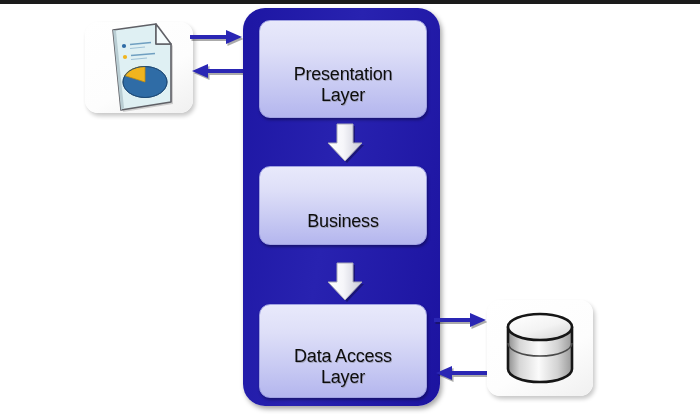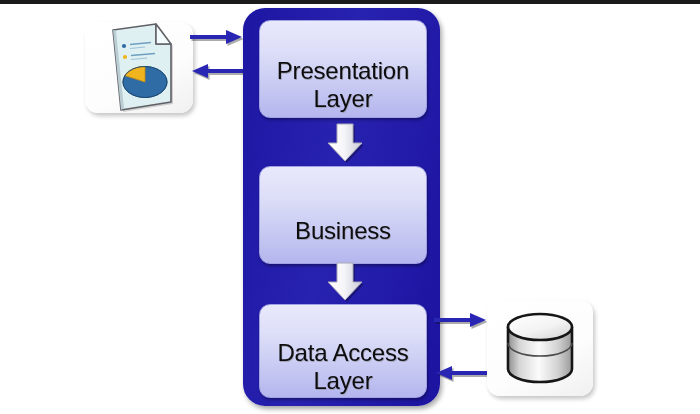--- a/index.html
+++ b/index.html
@@ -45,30 +45,30 @@
     background: linear-gradient(180deg, #e8e9fb 0%, #dedff8 30%, #c5c7f2 72%, #b4b6ee 100%);
     border: 1px solid #9fa1e2;
     box-shadow: 1px 2px 3px rgba(0,0,0,0.35);
     display: flex;
     align-items: center;
     justify-content: center;
     text-align: center;
     box-sizing: border-box;
   }
   .layer-label {
-    font-size: 24px;
+    font-size: 18px;
     line-height: 1.15;
     color: #0d0d0d;
     letter-spacing: -0.2px;
     text-shadow: 0.7px 0.7px 0.6px rgba(150,150,170,0.75);
     padding: 0 4px;
     margin-top: 32px;
   }
   #layer-0 { top: 12px;  height: 98px; }
-  #layer-1 { top: 158px; height: 98px; }
+  #layer-1 { top: 158px; height: 79px; }
   #layer-2 { top: 296px; height: 94px; }
 
   
   .down-arrow {
     position: absolute;
     left: 82px;
     width: 40px;
     height: 40px;
   }
   #down-arrow-0 { top: 115px; }

